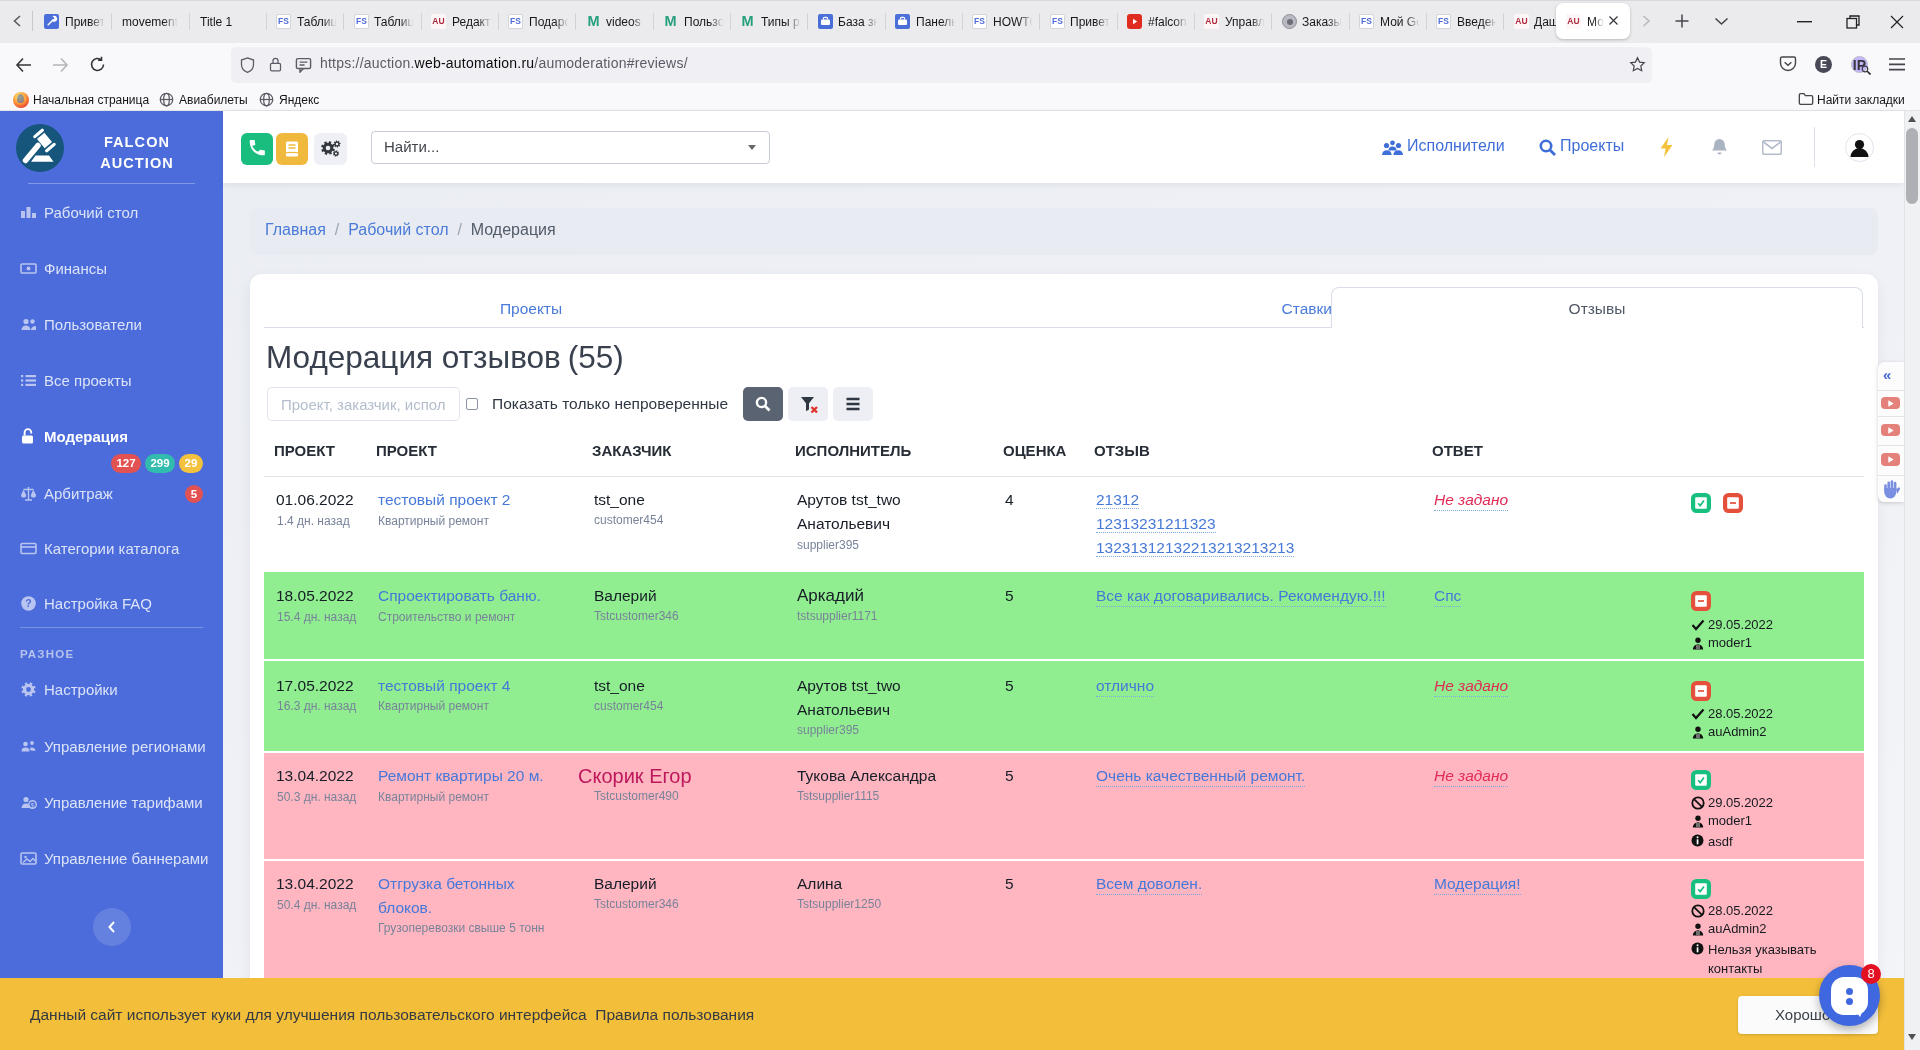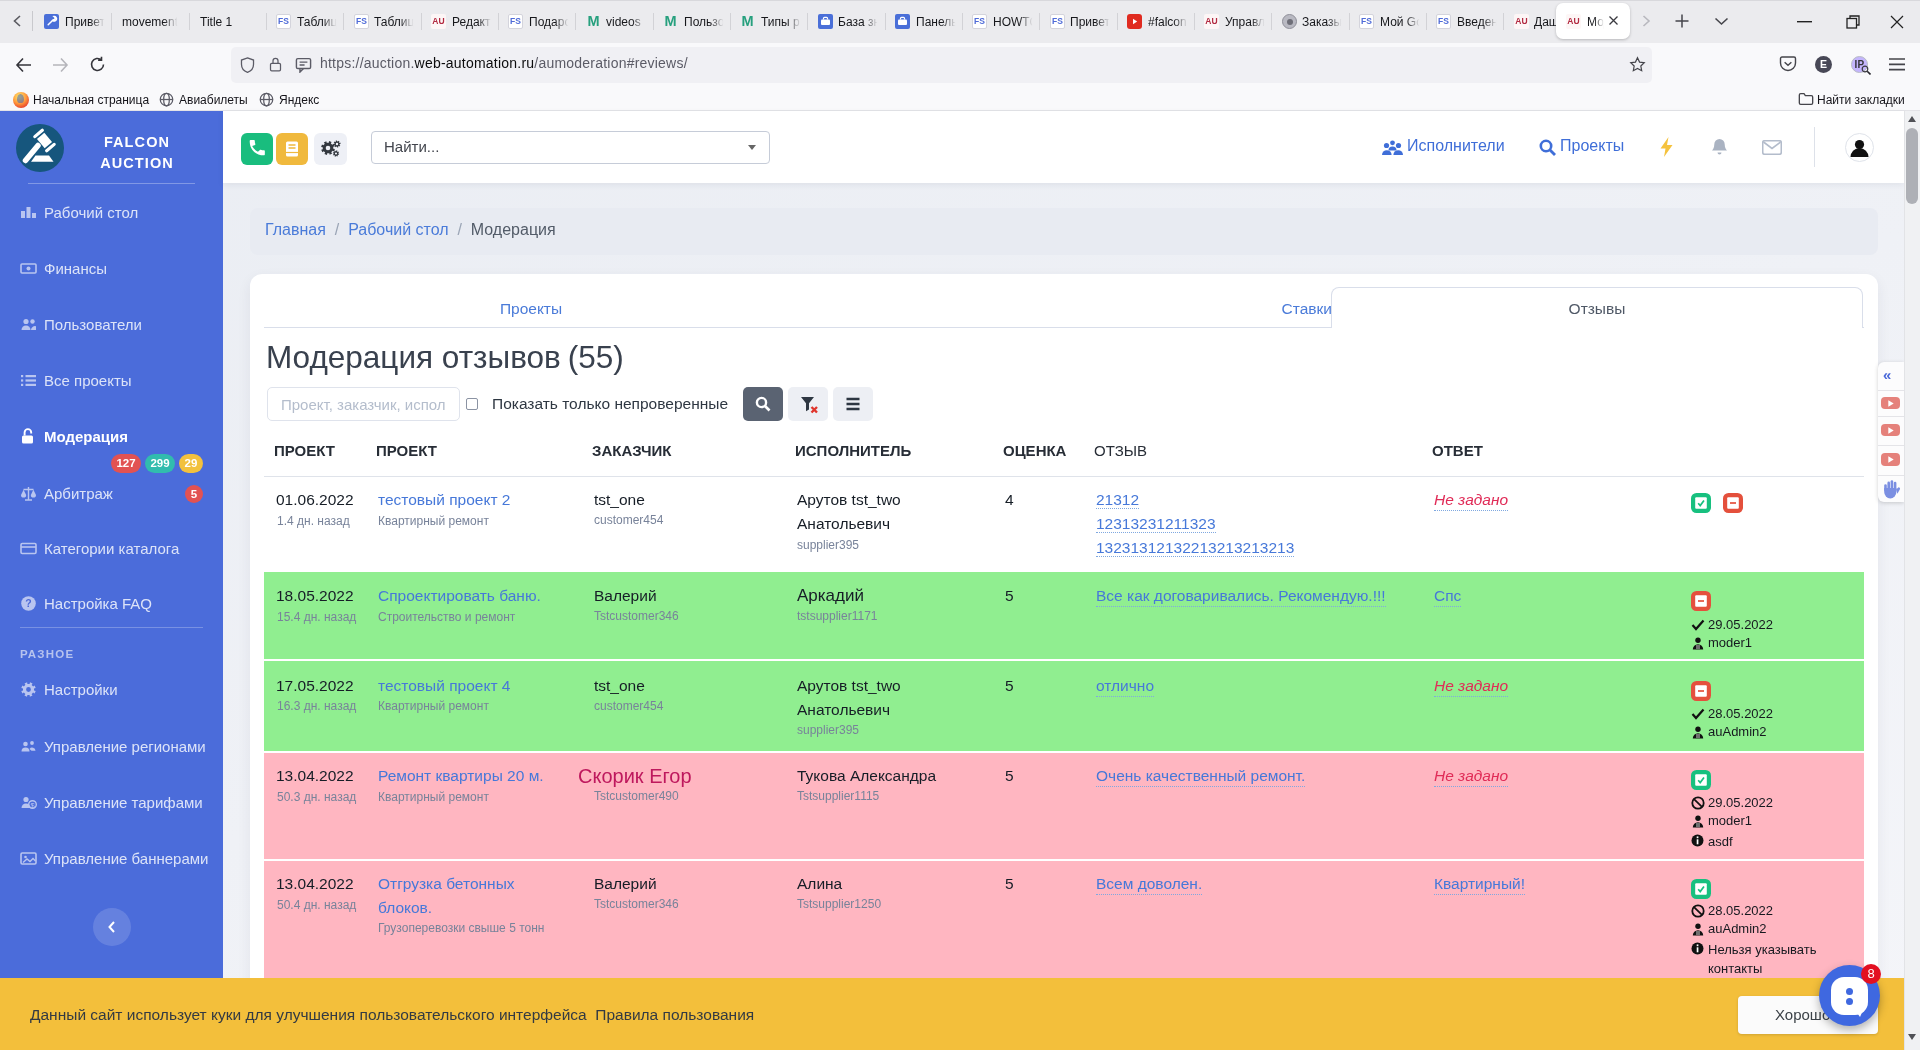--- a/index.html
+++ b/index.html
@@ -162,21 +162,21 @@
   </svg>
 <div class="ab" style="left:320px;top:55px;font-size:14px;letter-spacing:0.22px;color:#5b5b66;white-space:nowrap;">https://auction.<span style="color:#0c0c0d;">web-automation.ru</span>/aumoderation#reviews/</div>
 <svg class="ab" style="left:1629px;top:56px" width="17" height="17" viewBox="0 0 24 24">
     <path d="M12 2.5 L14.9 8.6 L21.5 9.5 L16.7 14.1 L17.9 20.7 L12 17.5 L6.1 20.7 L7.3 14.1 L2.5 9.5 L9.1 8.6 Z" fill="none" stroke="#45454b" stroke-width="1.7"></path>
   </svg>
 <svg class="ab" style="left:1779px;top:56px" width="18" height="17" viewBox="0 0 24 22">
     <path d="M2 3 a2 2 0 0 1 2-2 H20 a2 2 0 0 1 2 2 V9 a10 10 0 0 1 -20 0 Z" fill="none" stroke="#45454b" stroke-width="1.9"></path>
     <path d="M7.5 8 L12 12 L16.5 8" fill="none" stroke="#45454b" stroke-width="1.9"></path>
   </svg>
 <div class="ab" style="left:1815px;top:56px;width:17px;height:17px;border-radius:50%;background:#484856;color:#fff;font-size:10.5px;font-weight:bold;text-align:center;line-height:17px;">E</div>
-<div class="ab" style="left:1851px;top:56px;width:17px;height:17px;border-radius:50%;background:#c4b5fd;border:1px solid #b9bcc4;color:#35353b;font-size:10px;font-weight:bold;text-align:center;line-height:16px;letter-spacing:0.2px;">IP</div>
+<div class="ab" style="left:1851px;top:56px;width:17px;height:17px;border-radius:50%;background:#c4b5fd;border:1px solid #b9bcc4;color:#35353b;font-size:14px;font-weight:bold;text-align:center;line-height:16px;letter-spacing:0.2px;">IP</div>
 <svg class="ab" style="left:1861px;top:65px" width="10" height="10" viewBox="0 0 10 10">
     <circle cx="4" cy="4" r="2.8" fill="none" stroke="#3a3a40" stroke-width="1.2"></circle>
     <path d="M6.2 6.2 L9.5 9.5" stroke="#26262c" stroke-width="1.6"></path>
   </svg>
 <svg class="ab" style="left:1889px;top:58px" width="16" height="13" viewBox="0 0 16 13">
     <path d="M0 1 h16 M0 6.3 h16 M0 11.6 h16" stroke="#45454b" stroke-width="1.7"></path>
   </svg>
 <div class="ab" style="left:0;top:88px;width:1920px;height:23px;background:#f9f9fb;border-bottom:1px solid #e3e3e7;"></div>
 <div class="ab" style="left:13px;top:92px;width:16px;height:16px;border-radius:50%;background:radial-gradient(circle at 40% 30%,#ffe066 8%,#ff9a3c 45%,#e8432e 78%,#c42f8a 100%);"></div>
 <div class="ab" style="left:17px;top:94px;width:7px;height:9px;border-radius:50% 50% 50% 50%/60% 60% 40% 40%;background:#2b59c3;opacity:.5;"></div>
@@ -376,21 +376,21 @@
 <div class="ab" style="left:833px;top:387px;width:40px;height:34px;border-radius:5px;background:#edeff4;">
     <svg width="40" height="34" viewBox="0 0 40 34">
       <path d="M13.5 12 h13 M13.5 17 h13 M13.5 22 h13" stroke="#2e3742" stroke-width="2.6"></path>
     </svg>
   </div>
 <div class="ab" style="left:274px;top:442px;font-size:15px;font-weight:bold;color:#272d36;">ПРОЕКТ</div>
 <div class="ab" style="left:376px;top:442px;font-size:15px;font-weight:bold;color:#272d36;">ПРОЕКТ</div>
 <div class="ab" style="left:592px;top:442px;font-size:15px;font-weight:bold;color:#272d36;">ЗАКАЗЧИК</div>
 <div class="ab" style="left:795px;top:442px;font-size:15px;font-weight:bold;color:#272d36;">ИСПОЛНИТЕЛЬ</div>
 <div class="ab" style="left:1003px;top:442px;font-size:15px;font-weight:bold;color:#272d36;">ОЦЕНКА</div>
-<div class="ab" style="left:1094px;top:442px;font-size:15px;font-weight:normal;color:#272d36;">ОТЗЫВ</div>
+<div class="ab" style="left:1094px;top:442px;font-size:15px;font-weight:bold;color:#272d36;">ОТЗЫВ</div>
 <div class="ab" style="left:1432px;top:442px;font-size:15px;font-weight:bold;color:#272d36;">ОТВЕТ</div>
 <div class="ab" style="left:264px;top:476px;width:1600px;height:1px;background:#dfe3ea;"></div>
 <div class="ab" style="left:276px;top:488px;font-size:15.5px;line-height:24px;color:#161d26;">01.06.2022</div>
 <div class="ab" style="left:277px;top:514px;font-size:12px;color:#78839a;">1.4 дн. назад</div>
 <div class="ab" style="left:378px;top:488px;font-size:15.5px;line-height:24px;color:#4678d9;">тестовый проект 2</div>
 <div class="ab" style="left:378px;top:514px;font-size:12px;color:#78839a;">Квартирный ремонт</div>
 <div class="ab" style="left:594px;top:488px;font-size:15.5px;line-height:24px;color:#161d26;">tst_one</div>
 <div class="ab" style="left:594px;top:513px;font-size:12px;color:#78839a;">customer454</div>
 <div class="ab" style="left:797px;top:488px;font-size:15.5px;line-height:24px;color:#161d26;width:160px;">Арутов tst_two Анатольевич</div>
 <div class="ab" style="left:797px;top:538px;font-size:12px;color:#78839a;">supplier395</div>
@@ -512,21 +512,21 @@
 <div class="ab" style="left:276px;top:872px;font-size:15.5px;line-height:24px;color:#161d26;">13.04.2022</div>
 <div class="ab" style="left:277px;top:898px;font-size:12px;color:#78839a;">50.4 дн. назад</div>
 <div class="ab" style="left:378px;top:872px;font-size:15.5px;line-height:24px;color:#4678d9;width:160px;">Отгрузка бетонных блоков.</div>
 <div class="ab" style="left:378px;top:921px;font-size:12px;color:#78839a;">Грузоперевозки свыше 5 тонн</div>
 <div class="ab" style="left:594px;top:872px;font-size:15.5px;line-height:24px;color:#161d26;">Валерий</div>
 <div class="ab" style="left:594px;top:897px;font-size:12px;color:#78839a;">Tstcustomer346</div>
 <div class="ab" style="left:797px;top:872px;font-size:15.5px;line-height:24px;color:#161d26;">Алина</div>
 <div class="ab" style="left:797px;top:897px;font-size:12px;color:#78839a;">Tstsupplier1250</div>
 <div class="ab" style="left:1005px;top:872px;font-size:15.5px;line-height:24px;color:#161d26;">5</div>
 <div class="ab" style="left:1096px;top:872px;font-size:15.5px;line-height:24px;color:#4678d9;"><span style="border-bottom:1.5px dotted #7fa8e0;padding-bottom:2px;">Всем доволен.</span></div>
-<div class="ab" style="left:1434px;top:872px;font-size:15.5px;line-height:24px;color:#4678d9;"><span style="border-bottom:1.5px dotted #7fa8e0;padding-bottom:2px;">Квартирный!</span></div>
+<div class="ab" style="left:1434px;top:872px;font-size:15.5px;line-height:24px;color:#4678d9;"><span style="border-bottom:1.5px dotted #7fa8e0;padding-bottom:2px;">Модерация!</span></div>
 <div class="ab" style="left:1691px;top:879px;width:20px;height:20px;">
     <svg width="20" height="20" viewBox="0 0 20 20">
       <rect x="0" y="0" width="20" height="20" rx="5.5" fill="#17c07f"></rect>
       <rect x="4.2" y="4.2" width="11.6" height="11.6" rx="1" fill="#fff"></rect>
       <path d="M7.2 10.3 L9.2 12.6 L13 7.6" stroke="#17c07f" stroke-width="1.7" fill="none"></path>
     </svg>
   </div>
 <svg class="ab" style="left:1691px;top:904px" width="14" height="14" viewBox="0 0 14 14">
     <circle cx="7" cy="7" r="5.7" fill="none" stroke="#111" stroke-width="1.8"></circle>
     <path d="M3 3.2 L11 10.8" stroke="#111" stroke-width="1.8"></path>

